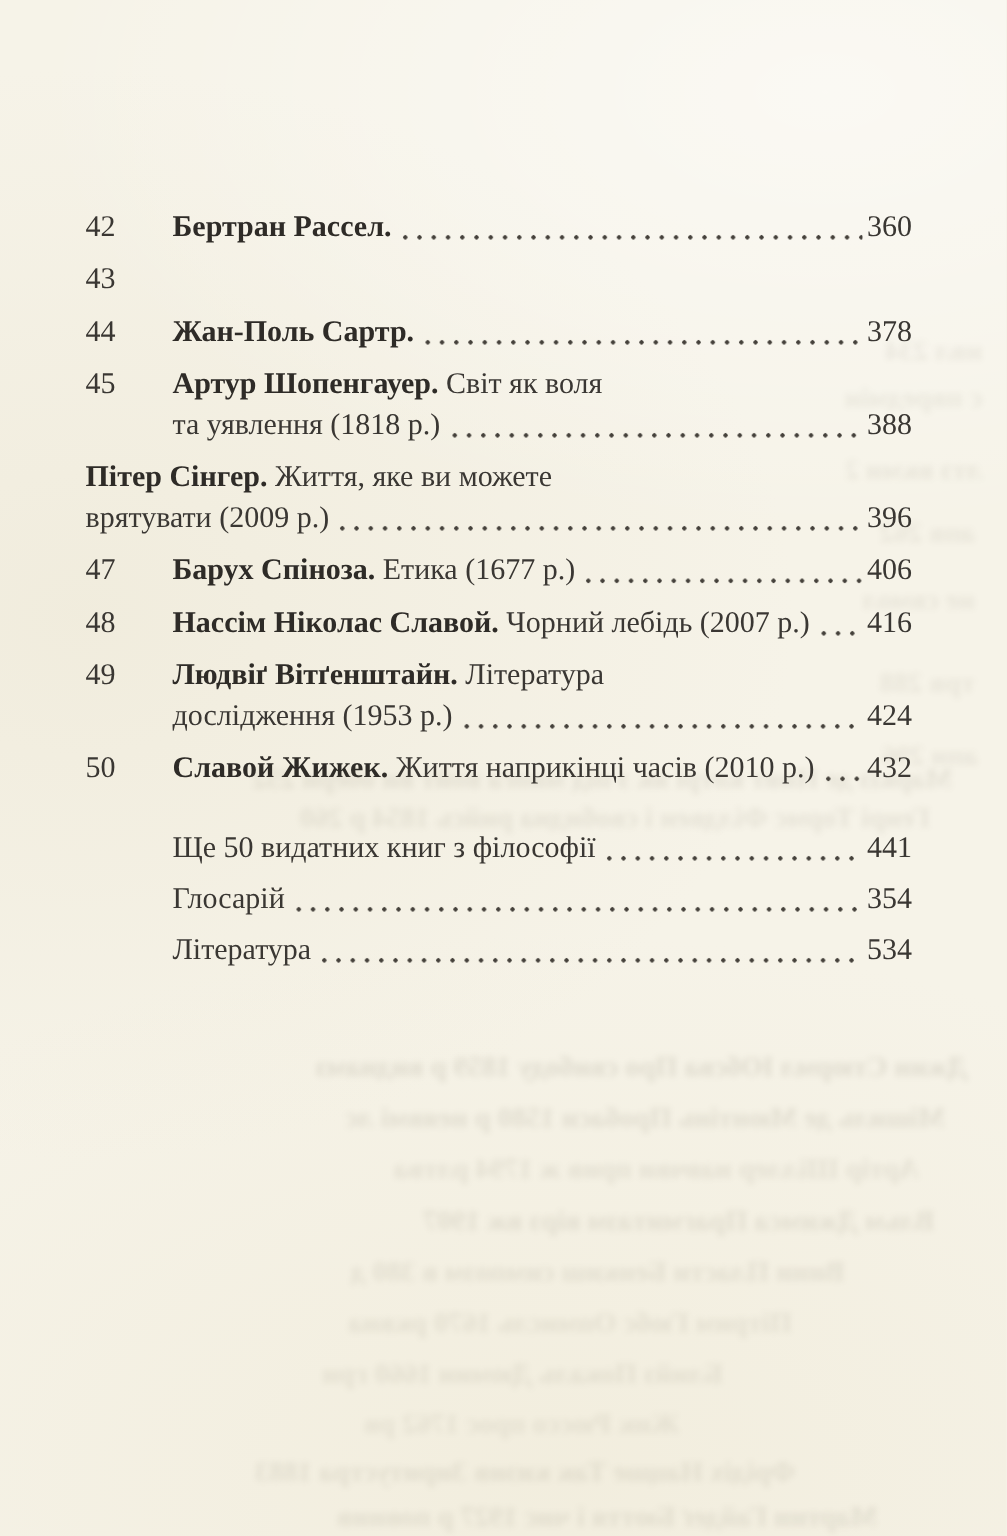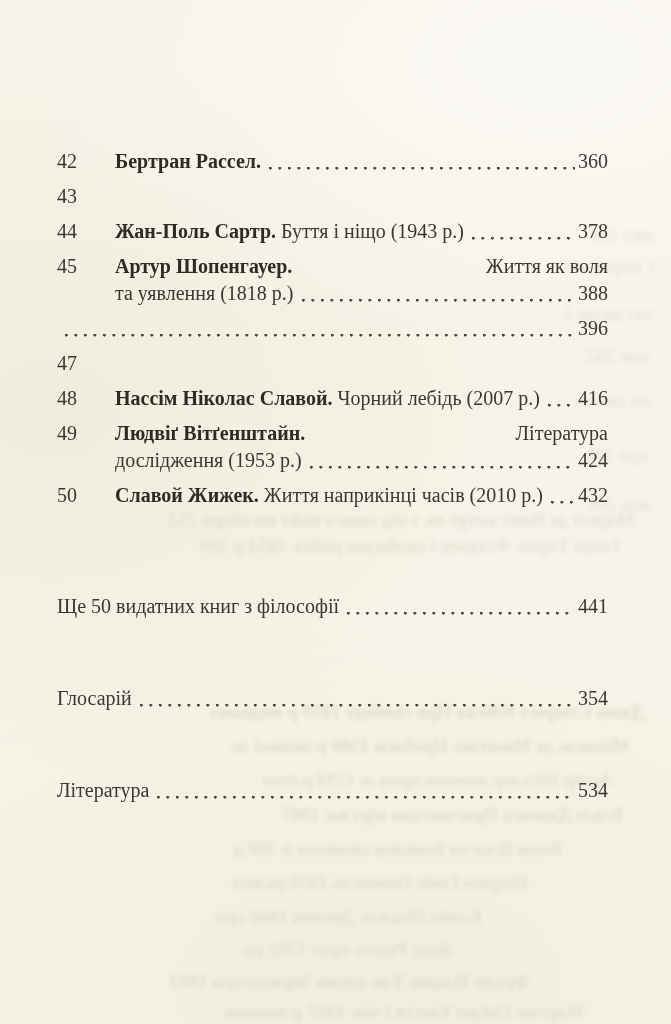--- a/index.html
+++ b/index.html
@@ -11,40 +11,40 @@
   }
   .page{
     position:relative;width:671px;height:1024px;overflow:hidden;
     background:
       radial-gradient(760px 420px at 82% 6%, rgba(255,255,255,0.5), rgba(255,255,255,0) 70%),
       radial-gradient(680px 520px at 8% 40%, rgba(234,228,208,0.45), rgba(234,228,208,0) 70%),
       radial-gradient(820px 480px at 55% 96%, rgba(238,232,212,0.5), rgba(238,232,212,0) 75%),
       #f6f3e8;
   }
   .toc{
-    position:absolute;left:57px;top:148px;width:551px;
+    position:absolute;left:57px;top:138px;width:551px;
     font-size:20px;color:#3a3733;
   }
   .entry{display:flex;margin-bottom:8px;}
   .entry .num{width:58px;flex:0 0 58px;line-height:27px;}
   .entry .body{flex:1;min-width:0;}
-  .line{display:flex;line-height:27px;justify-content:space-between;}
+  .line{display:flex;line-height:27px;}
   .author{font-weight:bold;color:#2e2b27;white-space:nowrap;}
   .title{margin-left:5px;white-space:nowrap;}
   .title.t2{margin-left:0;}
   .dots{
     flex:1;min-width:14px;margin:0 3px 0 7px;
     background-image:radial-gradient(circle at 2.2px 2.2px, #45413b 1.25px, rgba(0,0,0,0) 1.55px);
     background-size:9.5px 5px;
     background-repeat:repeat-x;
     background-position:left 0 bottom 4px;
   }
   .pg{white-space:nowrap;}
   .backmatter{margin-top:26px;}
-  .backmatter .entry{margin-bottom:7px;flex-direction:column;}
+  .backmatter .entry{margin-bottom:7px;}
   .ghost-layer{position:absolute;inset:0;pointer-events:none;}
   .ghost{
     position:absolute;height:23px;overflow:hidden;white-space:nowrap;
     transform:scaleX(-1);
     filter:blur(2px);
     color:#756f5c;font-size:19px;font-weight:600;
   }
 </style>
 </head>
 <body>
@@ -66,53 +66,65 @@
 
     <div class="entry">
       <div class="num">43</div>
     </div>
 
     <div class="entry">
       <div class="num">44</div>
       <div class="body">
         <div class="line">
           <span class="author">Жан-Поль Сартр.</span>
-          <span class="title">Буття і ніщо (1943 р.)</span>
           <span class="dots"></span>
           <span class="pg">378</span>
         </div>
       </div>
     </div>
 
     <div class="entry">
       <div class="num">45</div>
       <div class="body">
         <div class="line">
           <span class="author">Артур Шопенгауер.</span>
-          <span class="title">Життя як воля</span>
+          <span class="title">Світ як воля</span>
         </div>
         <div class="line">
           <span class="title t2">та уявлення (1818 р.)</span>
           <span class="dots"></span>
           <span class="pg">388</span>
         </div>
       </div>
     </div>
 
     <div class="entry">
       <div class="body">
         <div class="line">
+          <span class="author">Пітер Сінгер.</span>
+          <span class="title">Життя, яке ви можете</span>
+        </div>
+        <div class="line">
+          <span class="title t2">врятувати (2009 р.)</span>
           <span class="dots"></span>
           <span class="pg">396</span>
         </div>
       </div>
     </div>
 
     <div class="entry">
       <div class="num">47</div>
+      <div class="body">
+        <div class="line">
+          <span class="author">Барух Спіноза.</span>
+          <span class="title">Етика (1677 р.)</span>
+          <span class="dots"></span>
+          <span class="pg">406</span>
+        </div>
+      </div>
     </div>
 
     <div class="entry">
       <div class="num">48</div>
       <div class="body">
         <div class="line">
           <span class="author">Нассім Ніколас Славой.</span>
           <span class="title">Чорний лебідь (2007 р.)</span>
           <span class="dots"></span>
           <span class="pg">416</span>

